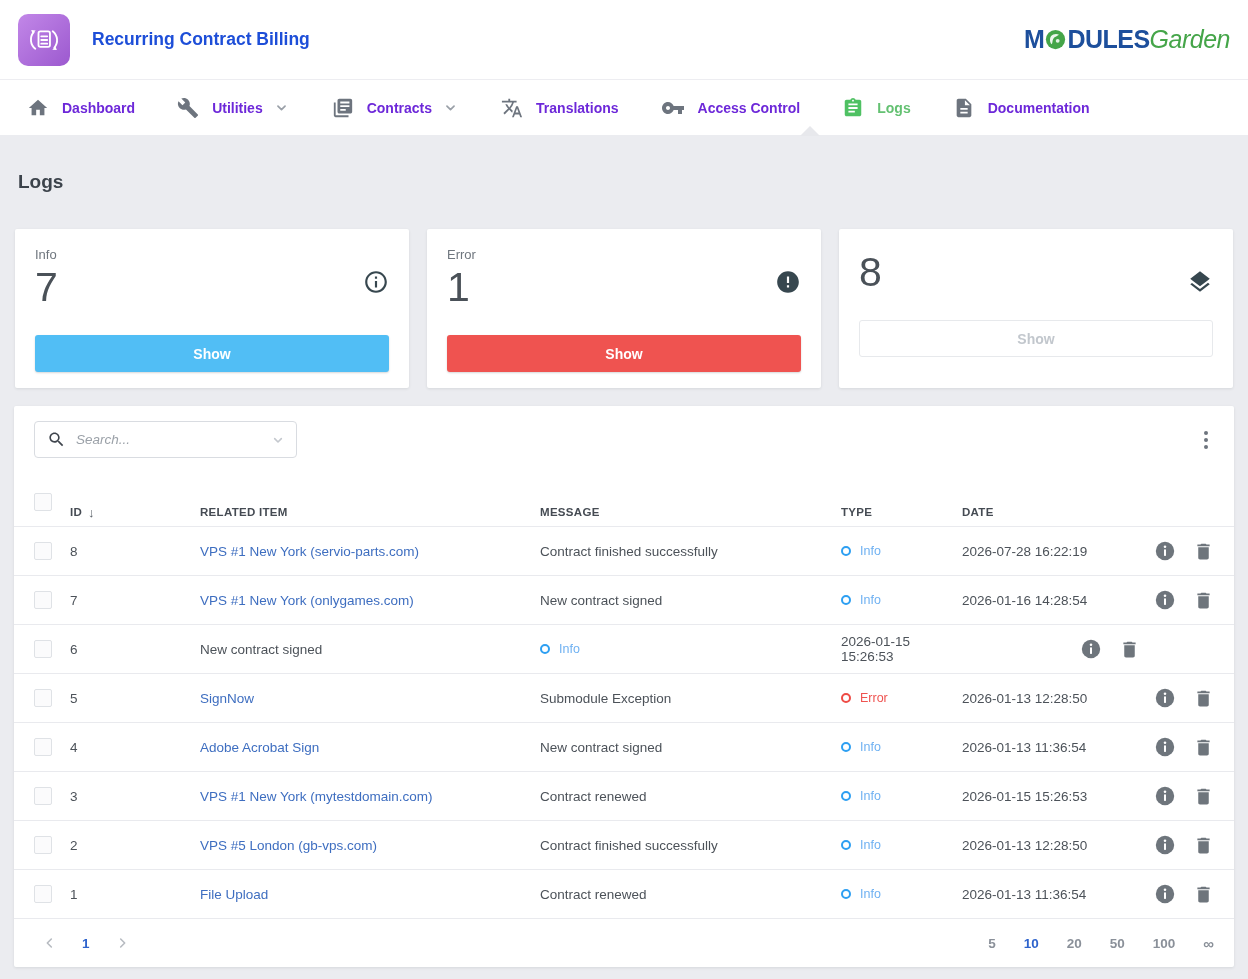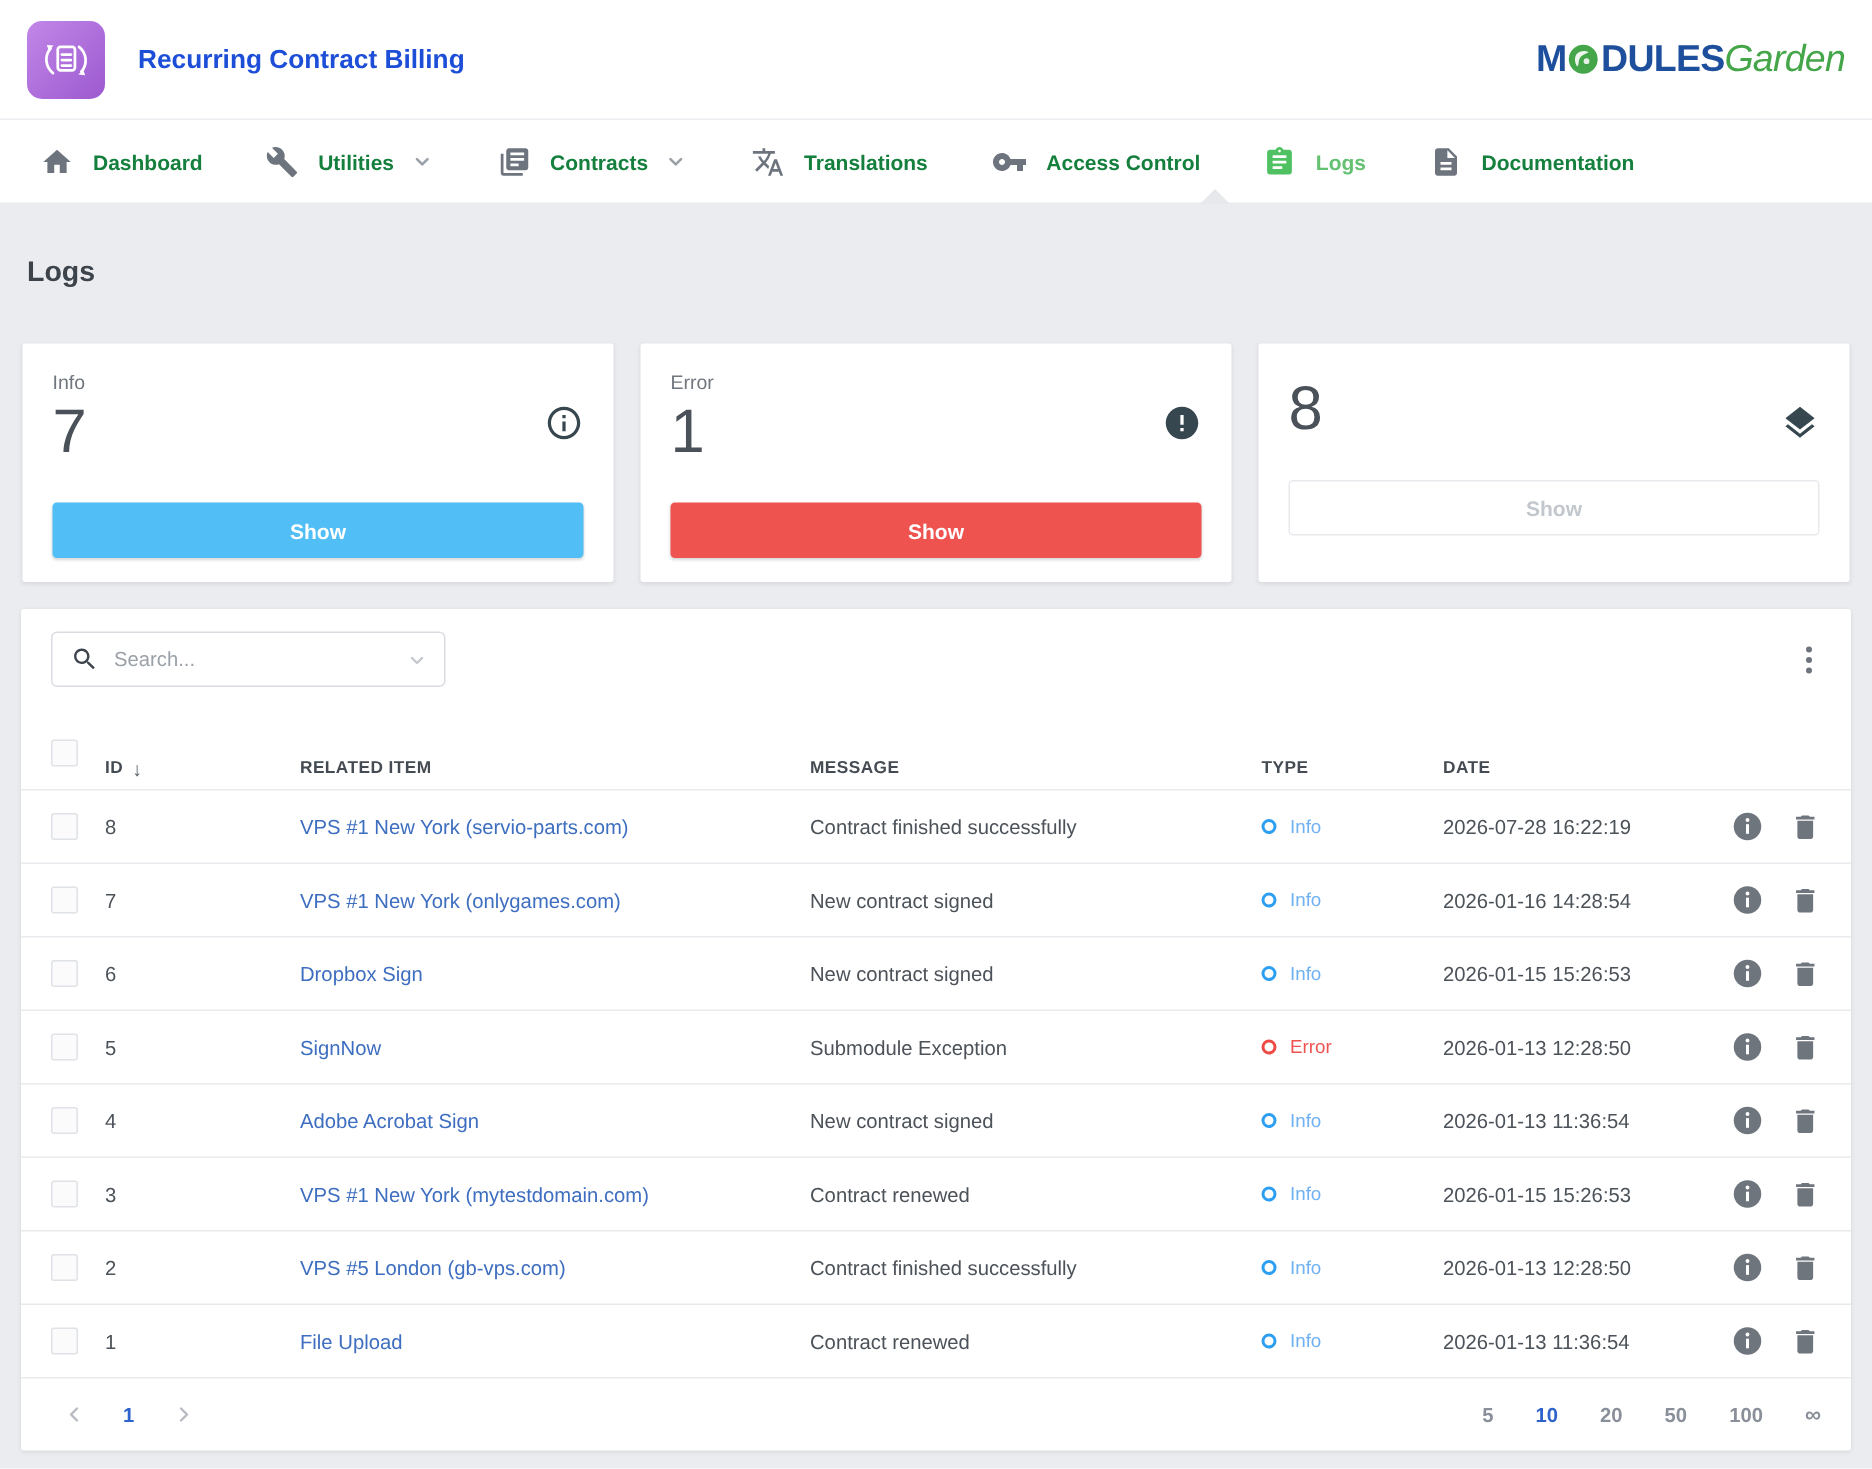--- a/index.html
+++ b/index.html
@@ -26,21 +26,21 @@
   .app-title { margin-left:22px; font-size:17.5px; font-weight:bold; color:#1d4ed8; }
   .brand { margin-left:auto; display:flex; align-items:baseline; user-select:none; }
   .brand .b-blue { font-size:25px; font-weight:800; color:#1d4f9c; letter-spacing:-0.5px; }
   .brand .b-globe { align-self:center; margin:0 1px; }
   .brand .b-green { font-size:25px; font-style:italic; font-weight:400; color:#45a549; letter-spacing:-0.5px; }
 
   
   .main-nav { height:55px; background:#fff; display:flex; align-items:center; padding:0 6px; }
   .nav-item {
     display:flex; align-items:center; height:100%; padding:0 21px;
-    cursor:pointer; text-decoration:none; color:#15803d; font-size:14px; font-weight:bold;
+    cursor:pointer; text-decoration:none; color:#6d28d9; font-size:14px; font-weight:bold;
   }
   .nav-item .nav-icon { color:#6d747e; margin-right:13px; }
   .nav-item .nav-caret { color:#9aa0a8; margin-left:10px; }
   .nav-item.active { color:#64c172; }
   .nav-item.active .nav-icon { color:#4fc163; }
 
   .nav-notch {
     position:absolute; left:800px; top:126px; width:0; height:0;
     border-left:10px solid transparent; border-right:10px solid transparent;
     border-bottom:10px solid #e7e8ec; z-index:2;
@@ -78,21 +78,21 @@
   }
   .toolbar { display:flex; align-items:center; padding:15px 20px 20px; }
   .search-box {
     position:relative; width:263px; height:37px;
     border:1px solid #d9dce1; border-radius:4px; background:#fff;
     display:flex; align-items:center;
   }
   .search-box .search-icon { color:#3f454d; margin:0 10px 0 12px; }
   .search-input {
     border:none; outline:none; flex:1; font-family:inherit; font-size:13.5px; color:#ef4444;
-    background:transparent; min-width:0;
+    background:transparent; min-width:0;font-style:italic;
   }
   .search-input::placeholder { color:#9ba1a8; }
   .search-box .search-caret { color:#c4c8ce; margin-right:10px; }
   .kebab { margin-left:auto; display:flex; flex-direction:column; gap:3px; padding:6px; cursor:pointer; }
   .kebab .dot { width:4px; height:4px; border-radius:50%; background:#6d747e; }
 
   
   .trow {
     display:grid; grid-template-columns:36px 130px 340px 301px 121px 178px 1fr;
     align-items:center; height:49px; padding:0 20px;
@@ -386,21 +386,20 @@
               </svg>
             </button>
           </div>
       </div>
 
       <div class="trow">
         <div>
             <div class="checkbox"></div>
           </div>
         <div class="cell">6</div>
-        <a class="cell cell-link">Dropbox Sign</a>
         <div class="cell">New contract signed</div>
         <div class="type-badge">
             <span class="type-dot"></span>
             <span class="type-label">Info</span>
           </div>
         <div class="cell">2026-01-15 15:26:53</div>
         <div class="row-actions">
             <button class="action-btn">
               <svg width="22" height="22">
                 <use href="#i-info-filled"></use>

